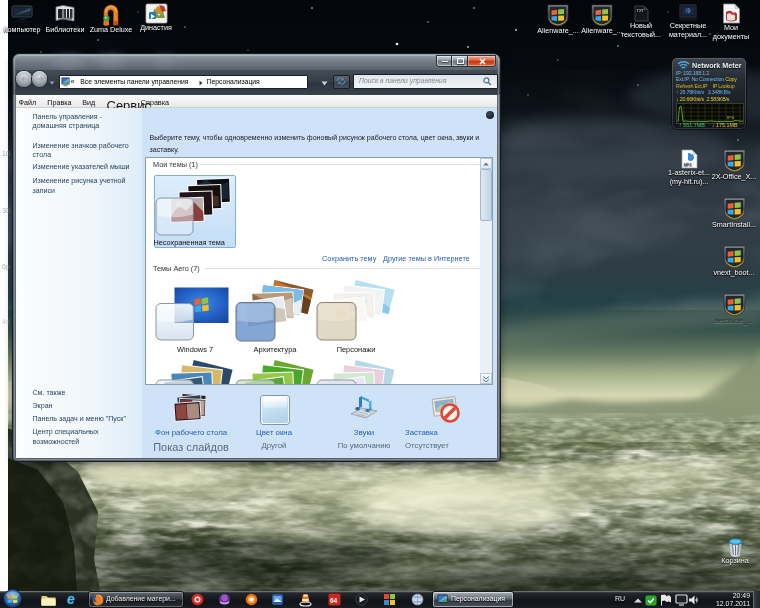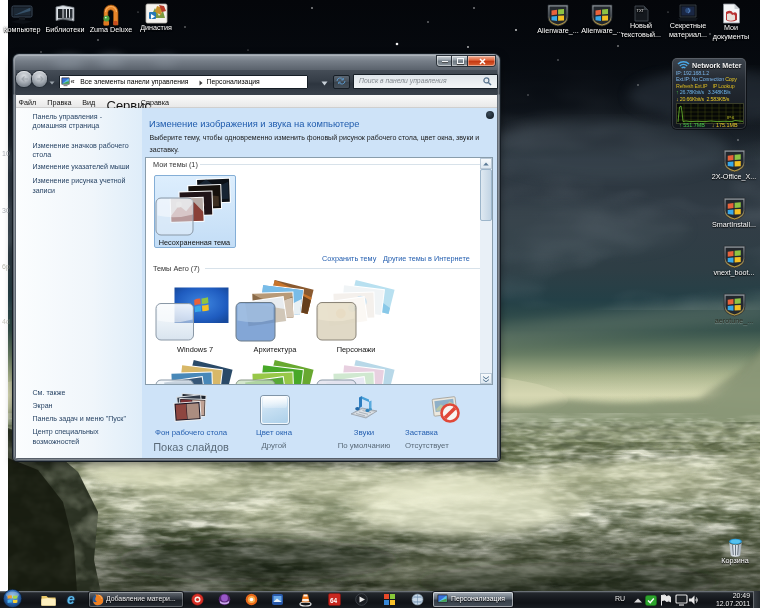--- a/index.html
+++ b/index.html
@@ -287,20 +287,29 @@
           <line x1="49" y1="0" x2="49" y2="19"></line>
           <line x1="56" y1="0" x2="56" y2="19"></line>
           <line x1="63" y1="0" x2="63" y2="19"></line>
         </g>
         <path d="M1,18 L2.5,3 4,2 5,8 6,17.5 9,17 13,17.6 20,17.3 28,17.6 34,17 40,17.6 48,17.3 55,17.6 58,16.5 62,17 66,17.4" stroke="#78d838" stroke-width="0.7" fill="none"></path>
         <text x="50" y="15" font-size="4.2" fill="#c8c828">IP:6</text>
       </svg>
 </div>
 <div class="abs" style="left:679px;top:122.3px;font-size:5.4px;color:#48c848;"><span>↑ 551.7MB</span><span style="color:#e8c828;margin-left:7px;">↓ 175.1MB</span></div>
 
+<div class="dico" style="left:664px;top:149px;width:50px;">
+<svg class="ic" width="17" height="20" viewBox="0 0 17 20">
+        <path d="M1,1 h10 l5,5 v13 h-15Z" fill="#fdfdfd" stroke="#9aa0a6" stroke-width="0.7"></path>
+        <path d="M11,1 l5,5 h-5Z" fill="#d8dde2"></path>
+        <path d="M10,5 a3.5,3.5 0 1 1 -3,5.8 l0,-6.5 q1.5,-1 3,0.7Z" fill="#3a8ad8"></path>
+        <text x="3" y="16.5" font-size="3.6" fill="#555">MP3</text>
+      </svg>
+<div style="white-space:nowrap;">1-asterix-et...<br>(my-hit.ru)...</div>
+    </div>
 <div class="dico" style="left:709px;top:148px;width:50px;">
 <svg class="ic" width="25" height="25" viewBox="0 0 24 24">
         <path d="M2,2 h20 v12 q0,7 -10,9 q-10,-2 -10,-9Z" fill="url(#wsh)" stroke="#2a2e33" stroke-width="0.8"></path>
         <path d="M3.5,3.5 h17 v10.5 q0,5.5 -8.5,7.5 q-8.5,-2 -8.5,-7.5Z" fill="#23282e"></path>
         <g transform="translate(5.5,6)">
           <path d="M0,1.5 L5.5,0.7 5.5,5.6 0,6.2Z" fill="#e8623a"></path>
           <path d="M6.6,0.5 L12.5,0 12.5,5 6.6,5.4Z" fill="#8fc443"></path>
           <path d="M0,7.5 L5.5,7 5.5,12 0,11.2Z" fill="#38a8e8"></path>
           <path d="M6.6,6.8 L12.5,6.4 12.5,11.4 6.6,11.8Z" fill="#f4c022"></path>
         </g>
@@ -451,21 +460,20 @@
   <div style="margin-top:2.5px;">Изменение указателей мыши</div>
   <div style="margin-top:4px;">Изменение рисунка учетной<br>записи</div>
  </div>
  <div class="abs" style="left:19.5px;top:335px;width:113px;font-size:7.1px;line-height:9.8px;color:#1f3c5e;">
   <div>См. также</div>
   <div style="margin-top:3.2px;">Экран</div>
   <div style="margin-top:3.2px;">Панель задач и меню "Пуск"</div>
   <div style="margin-top:3.2px;">Центр специальных<br>возможностей</div>
  </div>
 
- <div class="abs" style="left:136px;top:63.5px;font-size:9.4px;color:#205cad;">Изменение изображения и звука на компьютере</div>
  <div class="abs" style="left:136.5px;top:77.5px;width:334px;font-size:7.05px;line-height:12.6px;color:#1a1a1a;">Выберите тему, чтобы одновременно изменить фоновый рисунок рабочего стола, цвет окна, звуки и заставку.</div>
 
  <div class="abs" style="left:132px;top:103px;width:348px;height:228px;background:#fff;border:1px solid #899dac;box-sizing:border-box;"></div>
 
  <div class="abs" style="left:140px;top:105.5px;font-size:7.3px;color:#333;">Мои темы (1)</div>
  <div class="abs" style="left:187px;top:109.5px;width:288px;height:1px;background:#d8e2ea;"></div>
 
  <div class="abs" style="left:140.5px;top:121px;width:82px;height:72.5px;background:linear-gradient(180deg,#ddeefd,#c3ddf6);border:1px solid #84aed6;border-radius:2px;box-sizing:border-box;"></div>
  <svg class="abs" style="left:142px;top:123px;" width="79" height="62">
   <g transform="rotate(-2 40 30)">
@@ -480,21 +488,21 @@
    <circle cx="35" cy="24" r="4" fill="#7a2a22"></circle>
           <circle cx="46" cy="28" r="3.4" fill="#8a5a4a"></circle>
    <rect x="15" y="20" width="34" height="25" fill="#fff"></rect>
           <rect x="16" y="21" width="32" height="23" fill="#b8aca8"></rect>
    <path d="M16,38 l8,-10 7,6 8,-9 9,10 0,9 -32,0Z" fill="#8a4038"></path>
           <circle cx="24" cy="27" r="3" fill="#c8beb8"></circle>
   </g>
   <rect x="1" y="21" width="37" height="37" rx="5" fill="#e4eef8" fill-opacity="0.52" stroke="#8a98a6"></rect>
   <path d="M2.5,23 a4,4 0 0 1 3,-1 h30 a3,3 0 0 1 2.5,1.5 l0,14 q-18,5 -35.5,1 Z" fill="#fff" opacity="0.45"></path>
  </svg>
- <div class="abs" style="left:140.5px;top:184px;width:82px;text-align:center;font-size:7.3px;color:#111;">Несохраненная тема</div>
+ <div class="abs" style="left:140.5px;top:184px;width:82px;text-align:left;font-size:7.3px;color:#111;">Несохраненная тема</div>
 
  <div class="abs" style="left:309px;top:200px;font-size:7.3px;color:#2660b0;">Сохранить тему</div>
  <div class="abs" style="left:370px;top:200px;font-size:7.3px;color:#2660b0;">Другие темы в Интернете</div>
 
  <div class="abs" style="left:140px;top:210px;font-size:7.3px;color:#333;">Темы Aero (7)</div>
  <div class="abs" style="left:192px;top:214px;width:283px;height:1px;background:#d8e2ea;"></div>
 
  <div class="abs" style="left:133px;top:104px;width:333px;height:226px;overflow:hidden;">
   <svg width="333" height="226">
    <defs>

